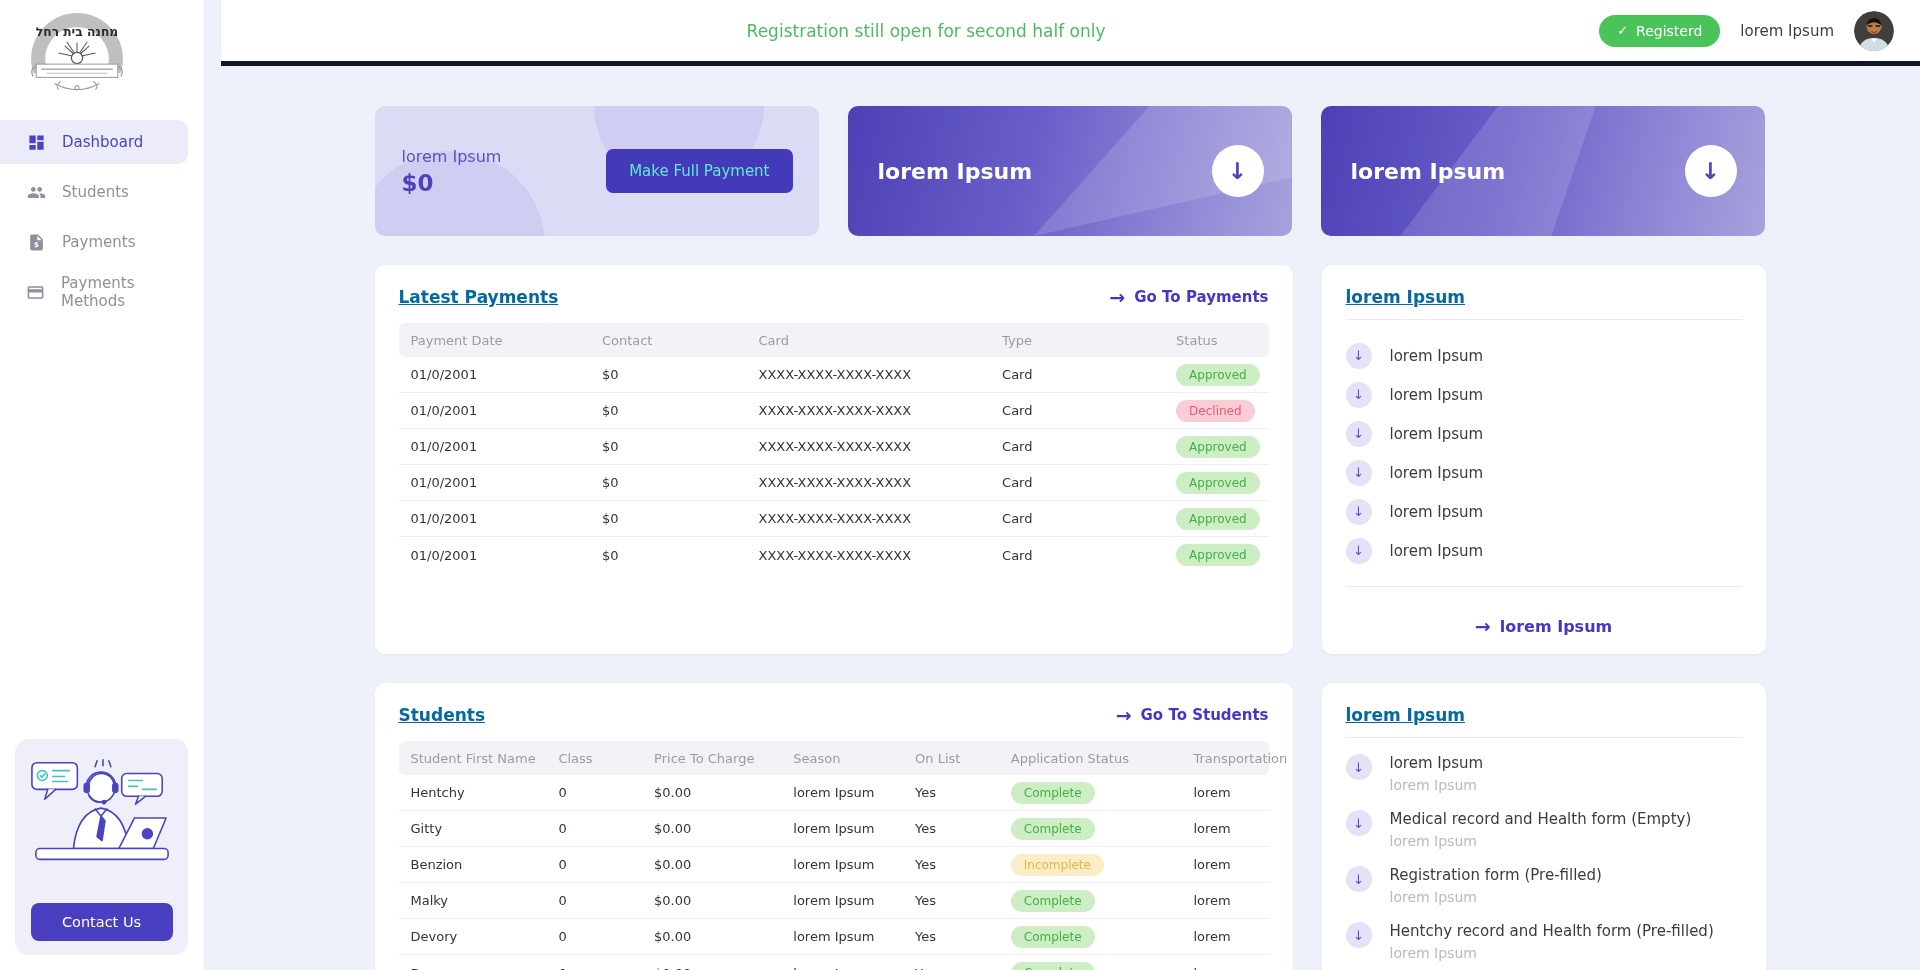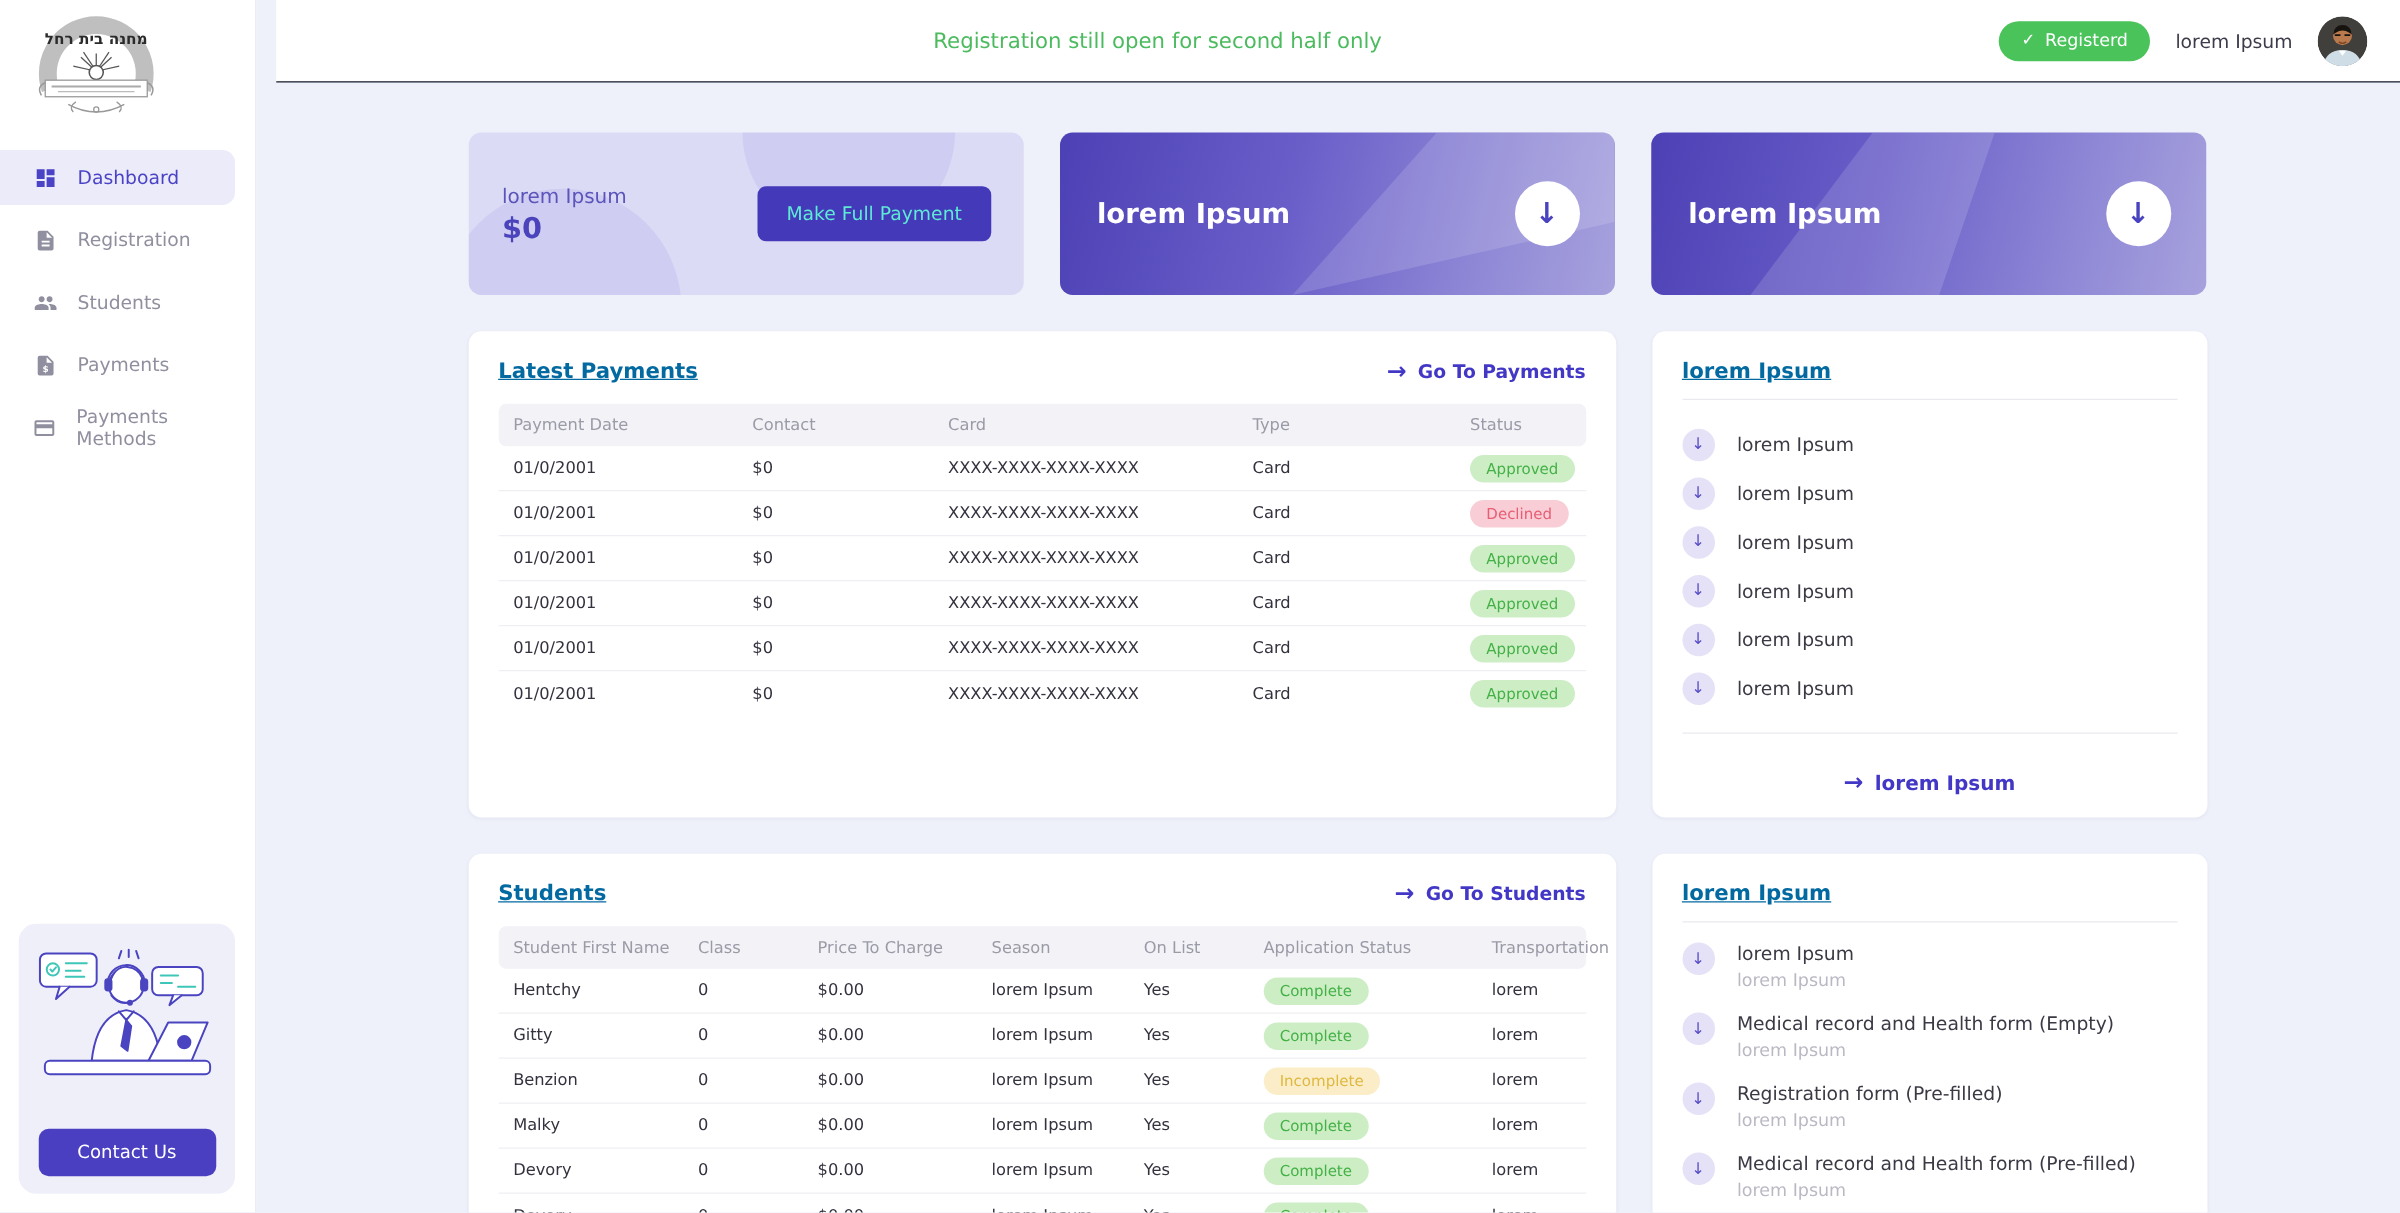--- a/index.html
+++ b/index.html
@@ -14,21 +14,21 @@
               color:#8f8f9f; font-size:15px; cursor:pointer; border-radius:0 10px 10px 0; }
   .nav-item .nicon { width:20px; height:20px; display:flex; align-items:center; justify-content:center; }
   .nav-item .nicon svg { width:19px; height:19px; fill:currentColor; }
   .nav-item.active { background:#ecebfa; color:#4a43c5; font-weight:500; }
   .contact-card { position:absolute; left:15px; right:16px; bottom:15px; height:216px; background:#efeffa; border-radius:14px; padding:14px 12px 14px; display:flex; flex-direction:column; align-items:center; justify-content:flex-end; }
   .contact-illustration { width:148px; height:122px; position:absolute; top:16px; left:50%; transform:translateX(-50%); }
   .contact-btn { width:142px; height:38px; background:#4a3fc0; color:#fff; border:none; border-radius:8px; font-size:14.5px; font-family:inherit; cursor:pointer; }
 
   
   .right-side { flex:1; display:flex; flex-direction:column; height:100%; }
-  .topbar { height:66px; background:#fff; border-bottom:1px solid #0f172a; position:relative; display:flex; align-items:center; flex:0 0 66px; }
+  .topbar { height:66px; background:#fff; border-bottom:5px solid #0f172a; position:relative; display:flex; align-items:center; flex:0 0 66px; }
   .notice { position:absolute; left:41.5%; transform:translateX(-50%); color:#4cbb5f; font-size:17px; white-space:nowrap; }
   .topbar-right { margin-left:auto; display:flex; align-items:center; gap:20px; padding-right:26px; }
   .reg-badge { background:#4ac35b; color:#fff; font-size:14px; font-weight:500; border-radius:18px; padding:8px 18px; display:flex; align-items:center; gap:8px; }
   .reg-badge .check { font-size:13px; }
   .user-name { font-size:15px; color:#3c3c4a; }
   .avatar { width:40px; height:40px; border-radius:50%; overflow:hidden; cursor:pointer; flex:0 0 40px; }
 
   .main { flex:1; overflow:hidden; }
   .container { width:1392px; margin:40px auto 0; }
 
@@ -110,28 +110,20 @@
     </div>
 
     <nav class="nav">
       <div class="nav-item active">
         <span class="nicon">
           <svg viewBox="0 0 24 24">
               <path d="M3 13h8V3H3v10zm0 8h8v-6H3v6zm10 0h8V11h-8v10zm0-18v6h8V3h-8z"></path>
             </svg>
         </span>
         <span>Dashboard</span>
-      </div>
-      <div class="nav-item">
-        <span class="nicon">
-          <svg viewBox="0 0 24 24">
-              <path d="M14 2H6c-1.1 0-2 .9-2 2v16c0 1.1.9 2 2 2h12c1.1 0 2-.9 2-2V8l-6-6zm2 16H8v-2h8v2zm0-4H8v-2h8v2zm-3-5V3.5L18.5 9H13z"></path>
-            </svg>
-        </span>
-        <span>Registration</span>
       </div>
       <div class="nav-item">
         <span class="nicon">
           <svg viewBox="0 0 24 24">
               <path d="M16 11c1.66 0 2.99-1.34 2.99-3S17.66 5 16 5c-1.66 0-3 1.34-3 3s1.34 3 3 3zm-8 0c1.66 0 2.99-1.34 2.99-3S9.66 5 8 5C6.34 5 5 6.34 5 8s1.34 3 3 3zm0 2c-2.33 0-7 1.17-7 3.5V19h14v-2.5c0-2.33-4.67-3.5-7-3.5zm8 0c-.29 0-.62.02-.97.05 1.16.84 1.97 1.97 1.97 3.45V19h6v-2.5c0-2.33-4.67-3.5-7-3.5z"></path>
             </svg>
         </span>
         <span>Students</span>
       </div>
       <div class="nav-item">
@@ -423,21 +415,21 @@
             <div class="dl-item with-sub">
               <span class="dl-circle">↓</span>
               <span class="dl-texts">
                 <span class="dl-label">Registration form (Pre-filled)</span>
                 <span class="dl-sub">lorem Ipsum</span>
               </span>
             </div>
             <div class="dl-item with-sub">
               <span class="dl-circle">↓</span>
               <span class="dl-texts">
-                <span class="dl-label">Medical record and Health form (Pre-filled)</span>
+                <span class="dl-label">Hentchy record and Health form (Pre-filled)</span>
                 <span class="dl-sub">lorem Ipsum</span>
               </span>
             </div>
 
           </section>
 
         </div>
       </div>
     </main>
   </div>

